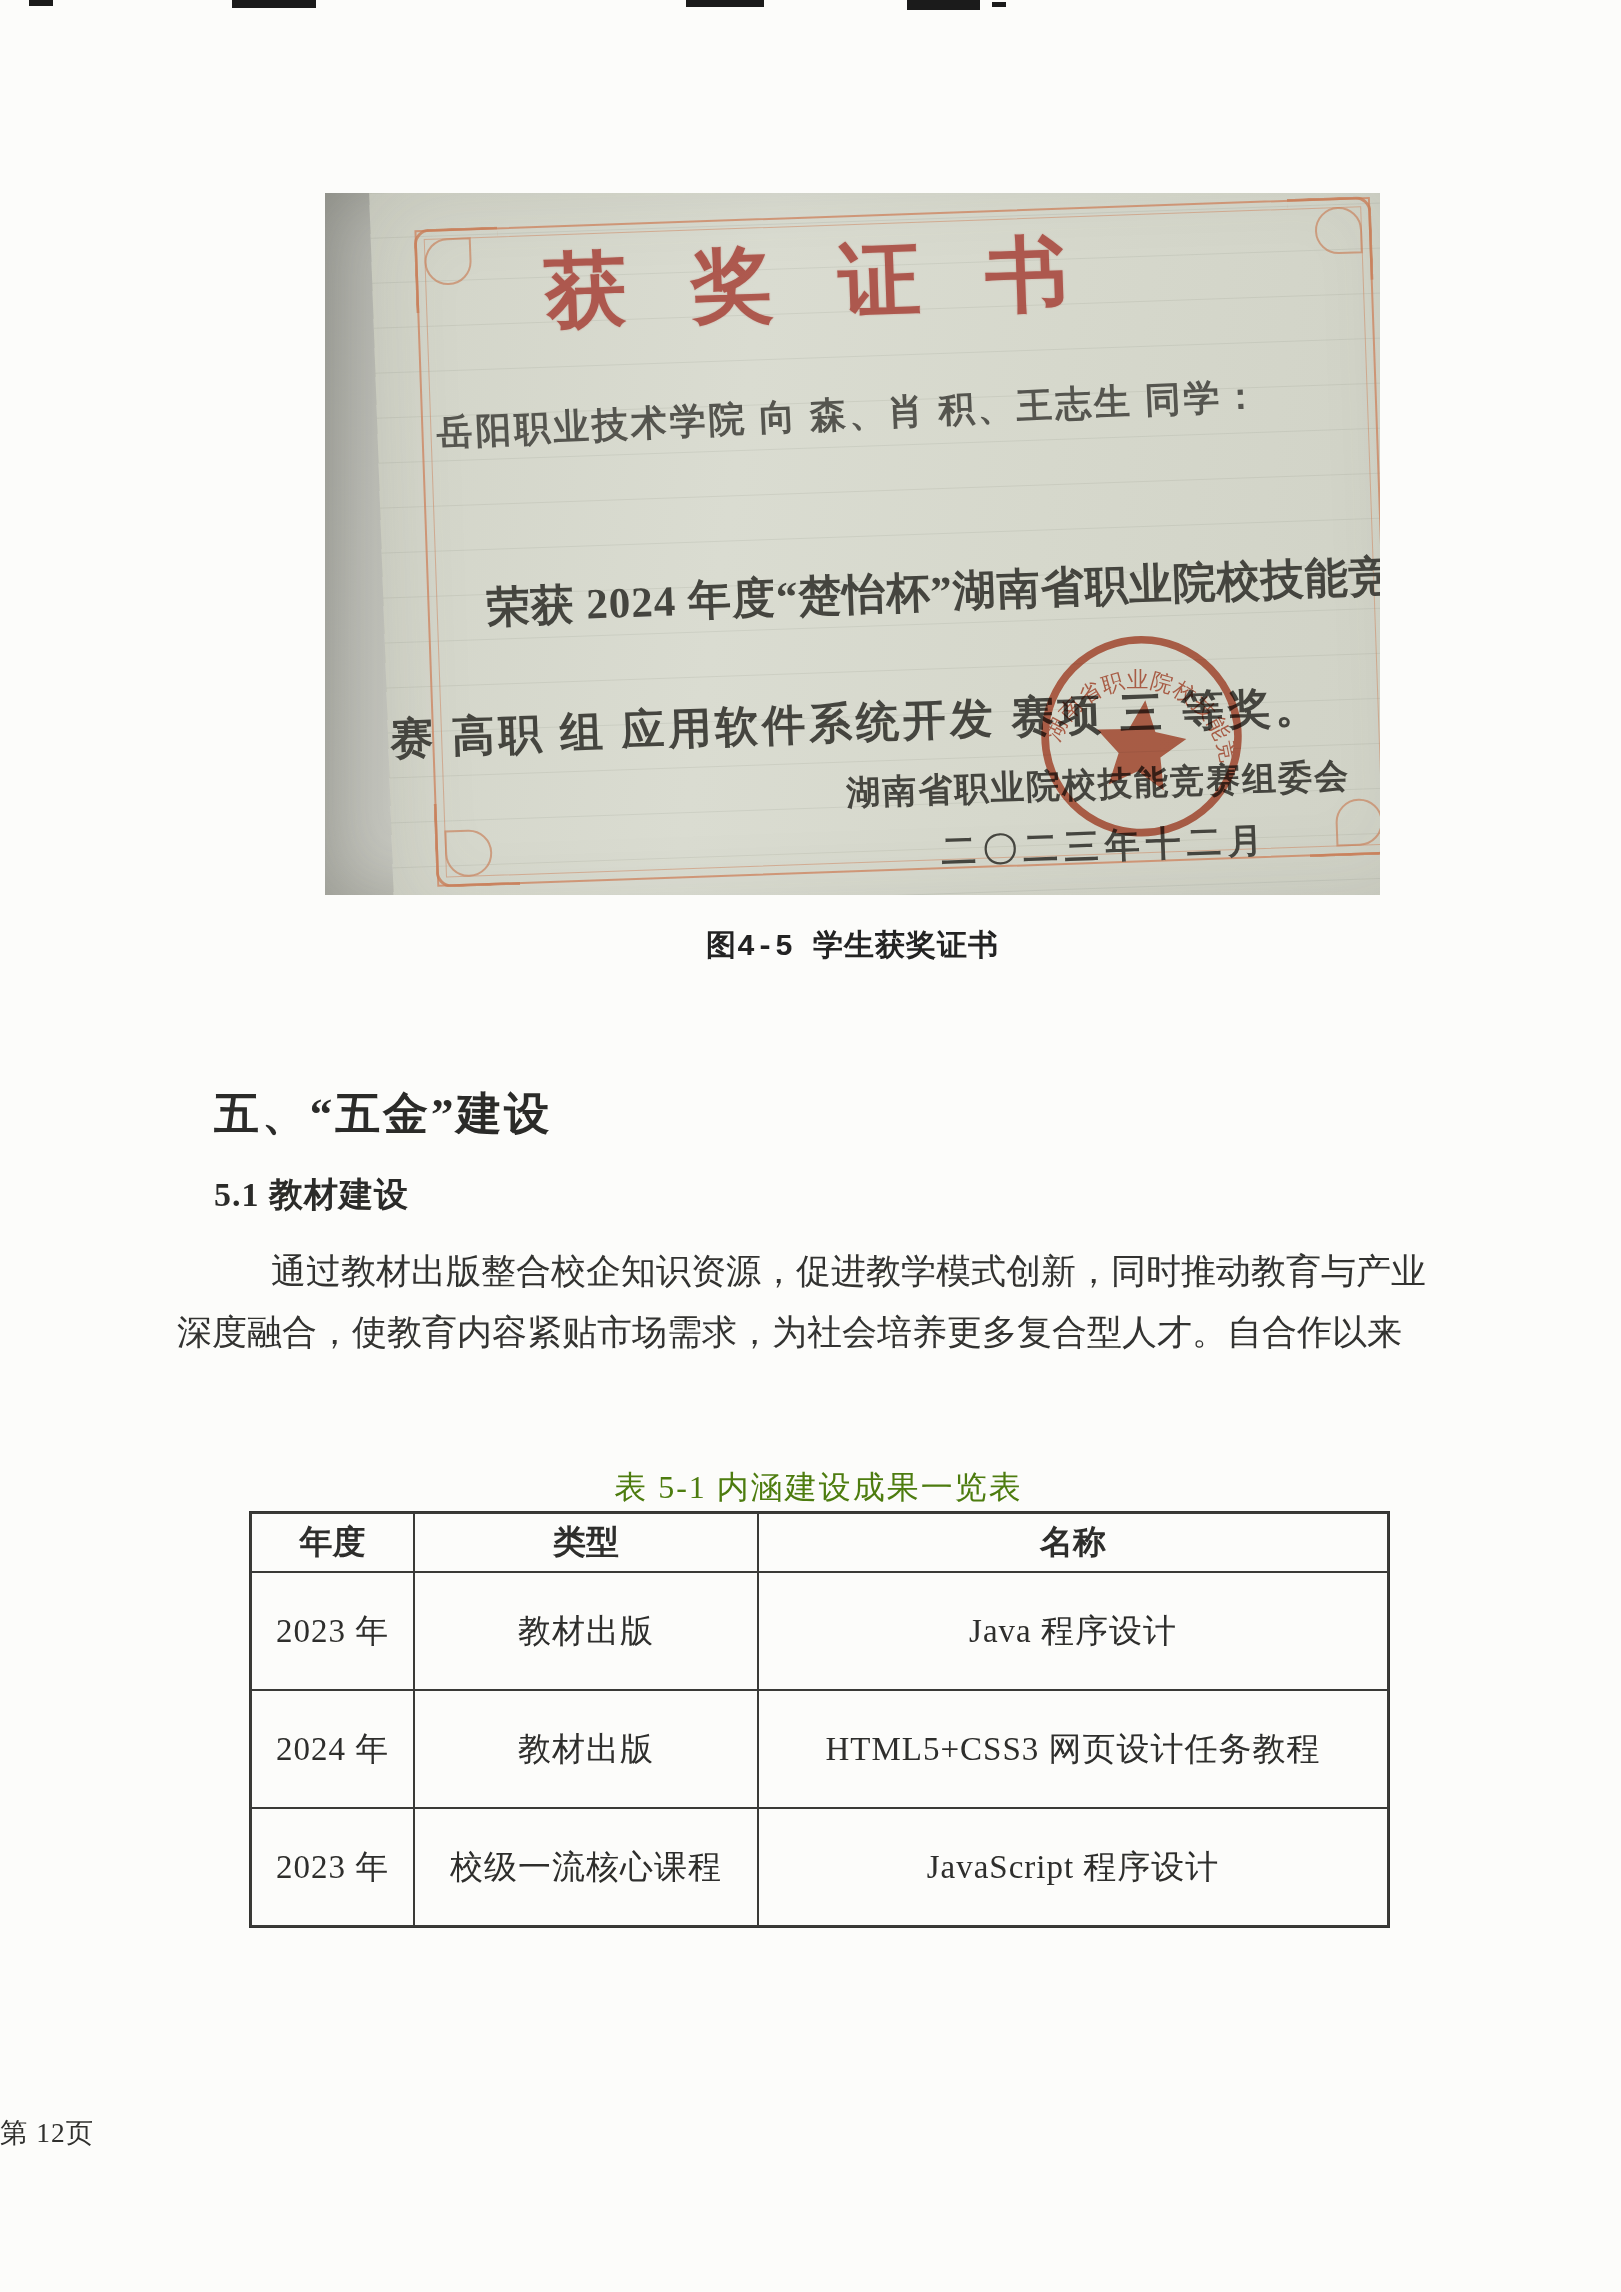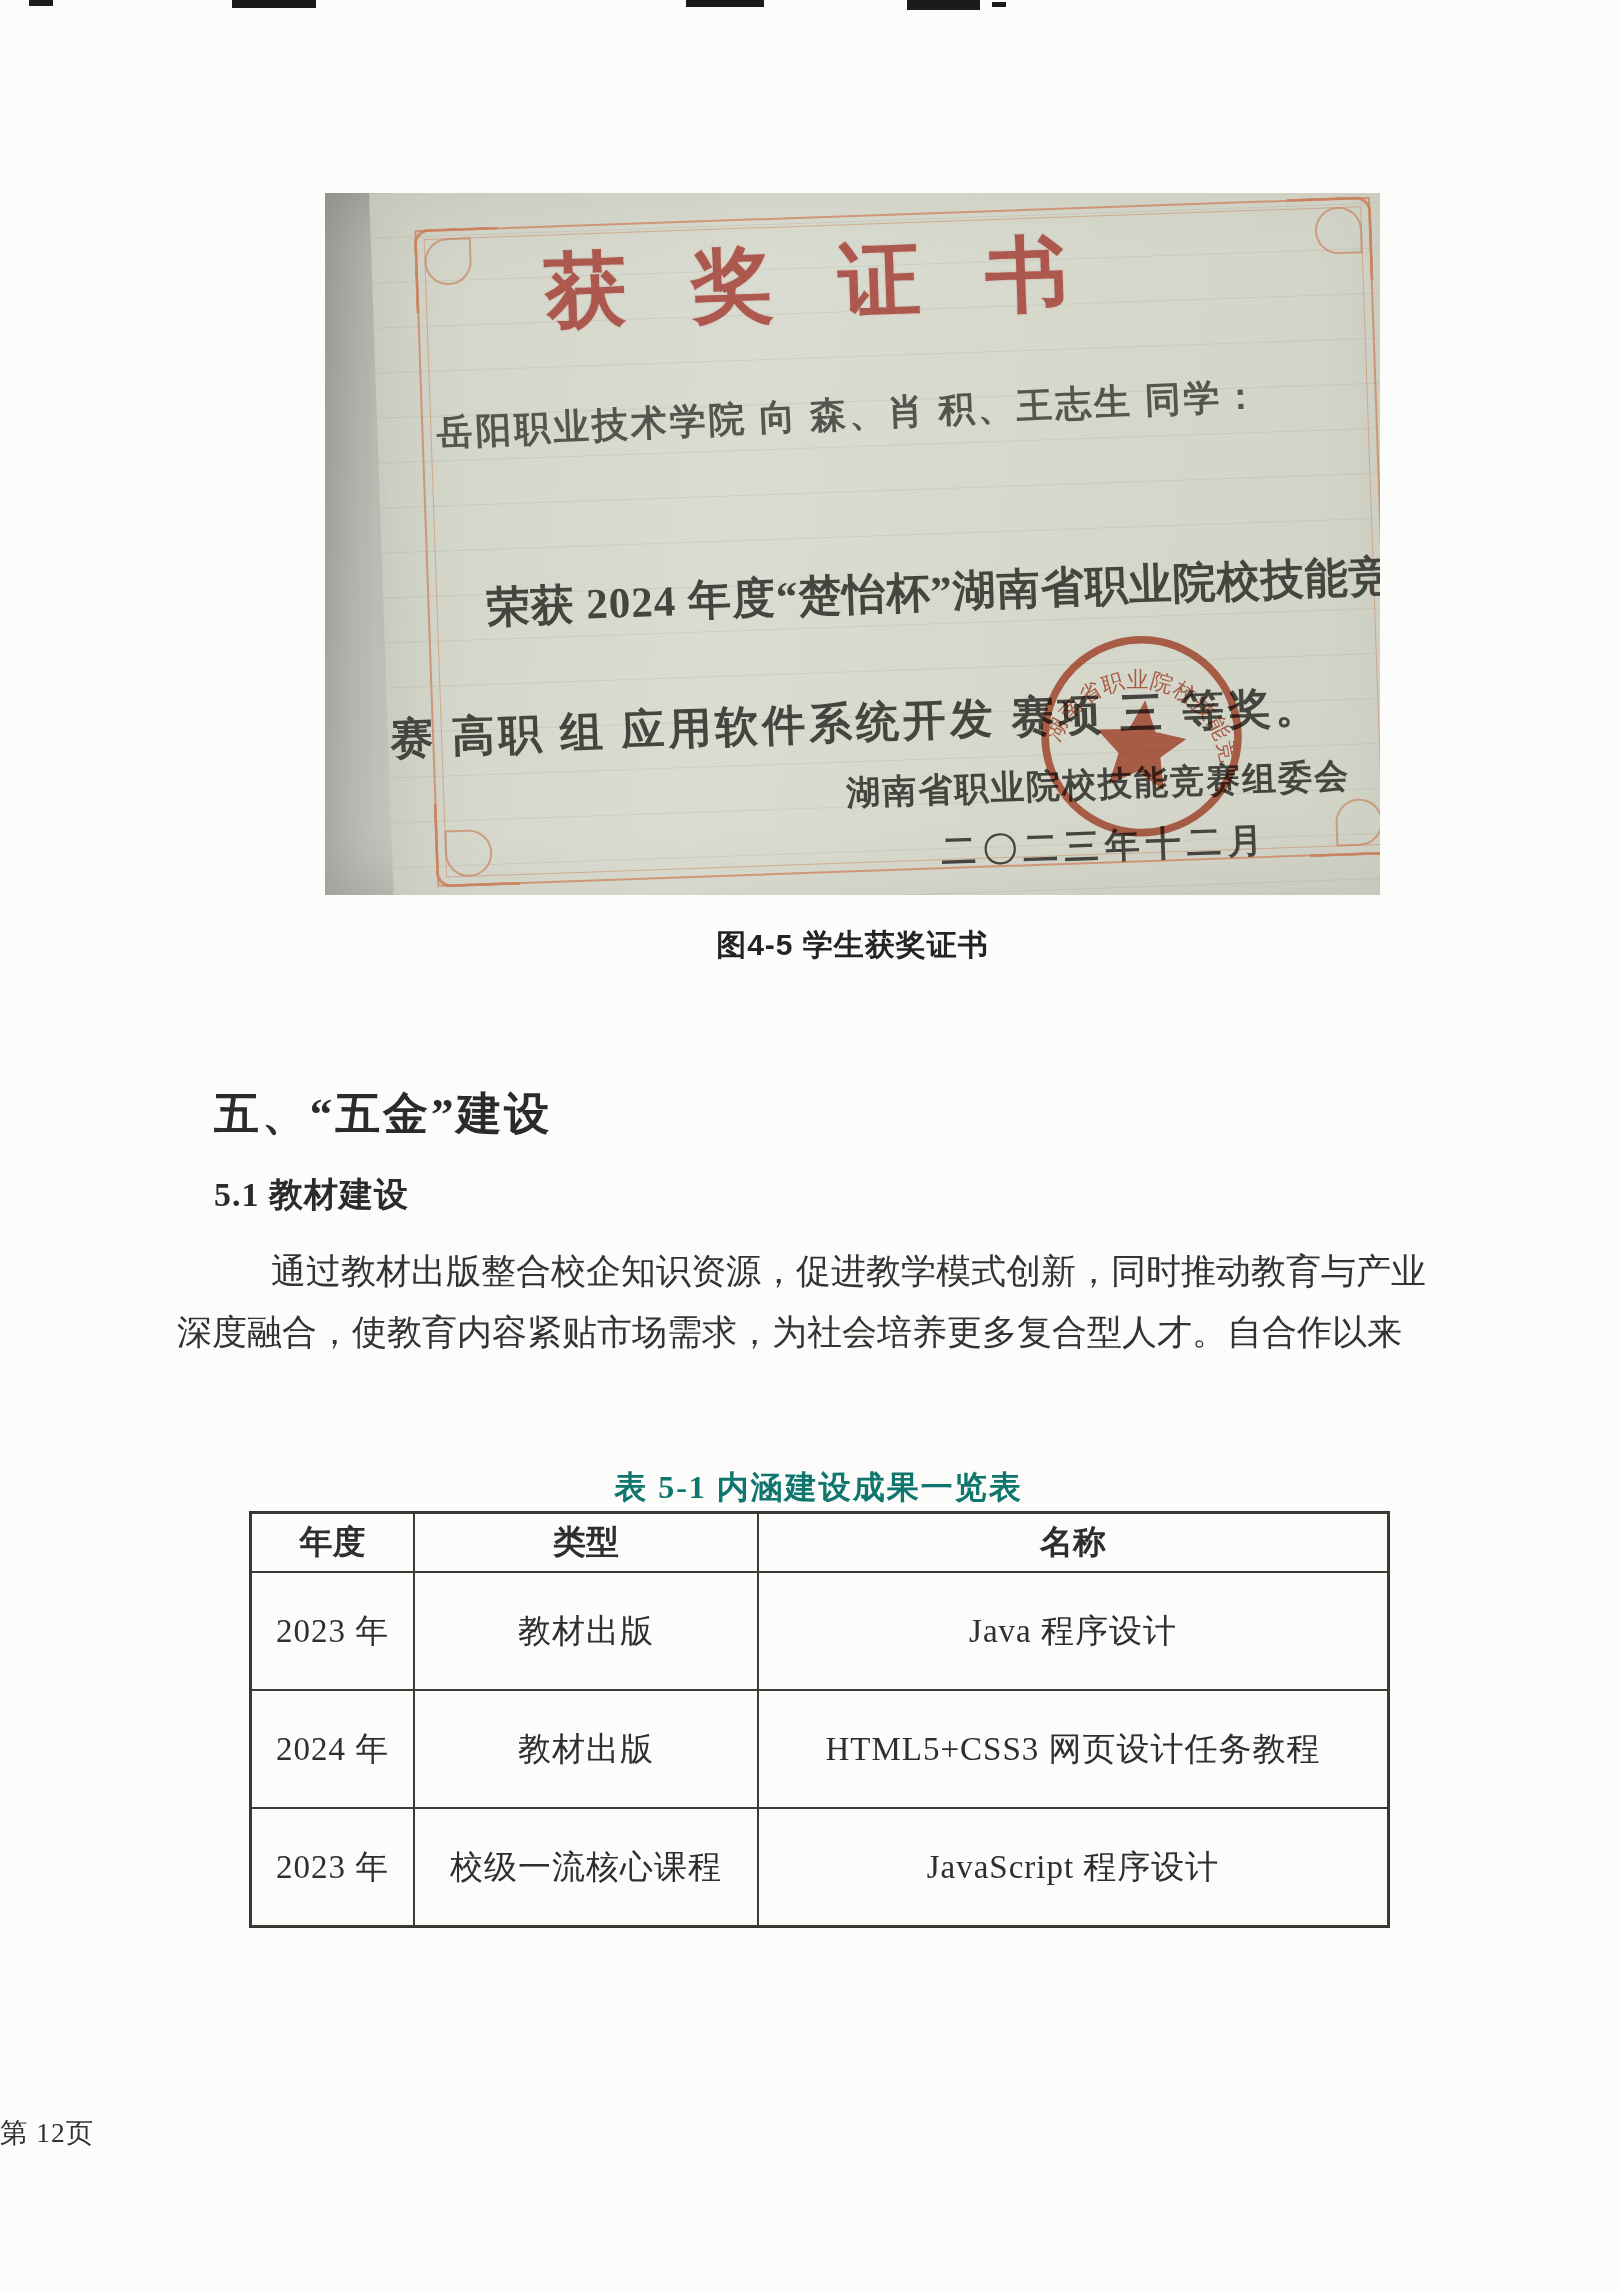--- a/index.html
+++ b/index.html
@@ -51,42 +51,42 @@
   .cert-body1{left:103px;top:390px;font-size:43px;letter-spacing:1px;}
   .cert-body2{left:2px;top:518px;font-size:43px;letter-spacing:3.9px;}
   .cert-issuer{left:456px;top:594px;font-size:34px;letter-spacing:2px;}
   .cert-date{left:549px;top:655px;font-size:35px;letter-spacing:5.9px;}
   .seal{position:absolute;left:648px;top:465px;width:210px;height:210px;
     opacity:.82;mix-blend-mode:multiply;transform:rotate(8deg);}
 
   
   .caption{
     position:absolute;left:325px;top:925px;width:1055px;text-align:center;
-    font-family:Liberation Sans, sans-serif;
+    font-family:Liberation Mono, monospace;
     font-size:30px;font-weight:700;color:#232323;letter-spacing:1px;
   }
   .h1{
     position:absolute;left:214px;top:1084px;
     font-size:45px;font-weight:700;color:#2b2b29;letter-spacing:2.9px;text-align:right;
   }
   .h2{
     position:absolute;left:214px;top:1172px;
     font-size:34px;font-weight:700;color:#2b2b29;letter-spacing:1px;
   }
   .para{
     position:absolute;left:177px;top:1241px;width:1264px;
     font-size:35px;color:#333331;
   }
   .para .line{height:61px;line-height:61px;white-space:nowrap;}
   .para .line.first{text-indent:94px;}
 
   
   .tbl-title{
     position:absolute;left:250px;top:1466px;width:1137px;text-align:center;
-    font-size:32px;font-weight:700;color:#0f766e;letter-spacing:2px;
+    font-size:32px;font-weight:400;color:#4d7c0f;letter-spacing:2px;
   }
   table.results{
     position:absolute;left:250px;top:1512px;width:1137px;height:405px;
     border-collapse:collapse;table-layout:fixed;
     font-size:33px;color:#2e2e2c;
   }
   table.results td,table.results th{
     border:2px solid #3a3a37;text-align:center;vertical-align:middle;
     padding:0;font-weight:400;
   }

